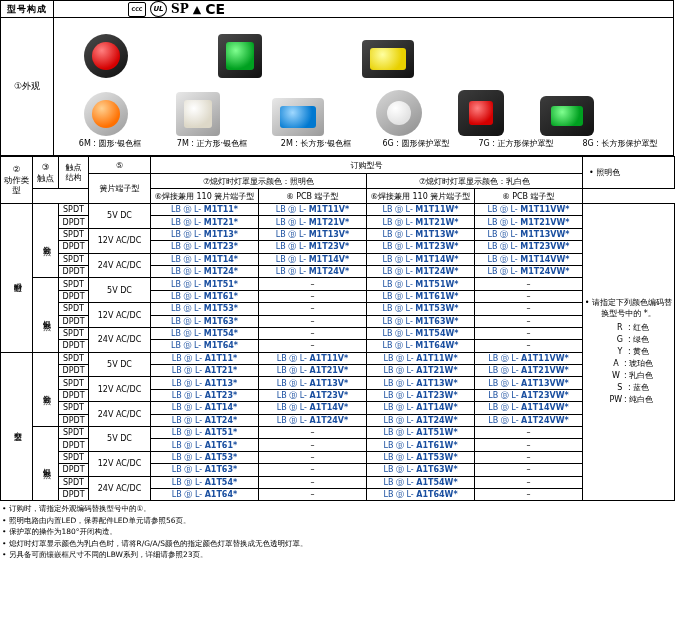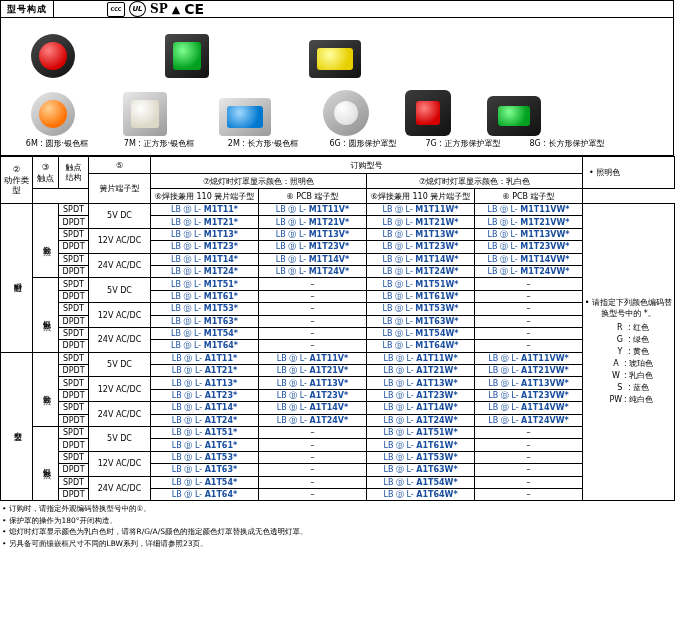--- a/index.html
+++ b/index.html
@@ -6,21 +6,21 @@
   body{
     width:676px;height:640px;
     background:#ffffff;
     font-family:"DejaVu Sans","Liberation Sans",sans-serif;
     font-size:8px;color:#000;
     overflow:hidden;
   }
   .page{position:relative;width:676px;height:640px;}
 
   
-  .top{display:flex;border:1px solid #000;border-bottom:none;width:674px;box-sizing:border-box;}
+  .top{display:flex;border:1px solid #000;border-bottom:none;width:674px;box-sizing:border-box;gap:21px;}
   .top-left{width:52px;border-right:1px solid #000;display:flex;align-items:center;justify-content:center;font-size:9px;font-weight:bold;letter-spacing:1px;}
   .top-mid{flex:1;padding:4px 6px;font-size:10px;}
   .top-right{width:150px;display:flex;align-items:center;justify-content:flex-end;gap:4px;padding-right:5px;text-align:right;}
 
   .cert{height:14px;display:flex;align-items:center;justify-content:center;font-size:7px;font-weight:bold;}
   .cert-ccc{width:16px;height:13px;border:1px solid #000;border-radius:2px;font-size:5px;line-height:1;display:flex;align-items:center;justify-content:center;}
   .cert-ul{width:15px;height:14px;border:1.5px solid #000;border-radius:50%;font-size:7px;font-style:italic;display:flex;align-items:center;justify-content:center;font-weight:bold;}
   .cert-csa{font-size:12px;font-weight:bold;font-family:"DejaVu Serif",serif;}
   .cert-tuv{font-size:11px;font-weight:bold;font-style:italic;}
   .cert-ce{font-size:14px;font-weight:bold;font-family:"DejaVu Sans",sans-serif;}
@@ -85,20 +85,21 @@
     <div class="top-right">
       <span class="cert cert-ccc">CCC</span>
       <span class="cert cert-ul">UL</span>
       <span class="cert cert-csa">SP</span>
       <span class="cert cert-tuv">▲</span>
       <span class="cert cert-ce">CE</span>
     </div>
   </div>
 
   <div class="appearance">
+    <div class="app-label">①外观</div>
     <div class="app-body">
 
       <div class="row-img">
         <div class="btn">
           <div class="round-frame f-black">
               <div class="cap-round c-red"></div>
             </div>
         </div>
         <div class="btn" style="margin-left:46px;">
           <div class="sq-frame f-black">
@@ -395,18 +396,19 @@
           <td class="modelcell"><span style="color:#1a4fa0">LB Ⓑ L- </span><b style="color:#1a4fa0">A1T64*</b></td>
           <td class="modelcell"><span class="dash">–</span></td>
           <td class="modelcell"><span style="color:#1a4fa0">LB Ⓑ L- </span><b style="color:#1a4fa0">A1T64W*</b></td>
           <td class="modelcell"><span class="dash">–</span></td>
         </tr>
       </tbody>
   </table>
 
   <div class="foot" id="footnotes">
       <div><span class="bullet">•</span>订购时，请指定外观编码替换型号中的①。</div>
+      <div><span class="bullet">•</span>照明电路由内置LED，保养配件LED单元请参照56页。</div>
       <div><span class="bullet">•</span>保护罩的操作为180°开闭构造。</div>
       <div><span class="bullet">•</span>熄灯时灯罩显示颜色为乳白色时，请将R/G/A/S颜色的指定颜色灯罩替换成无色透明灯罩。</div>
       <div><span class="bullet">•</span>另具备可面镶嵌框尺寸不同的LBW系列，详细请参照23页。</div>
     </div>
 
 </div>
 
 </body></html>

